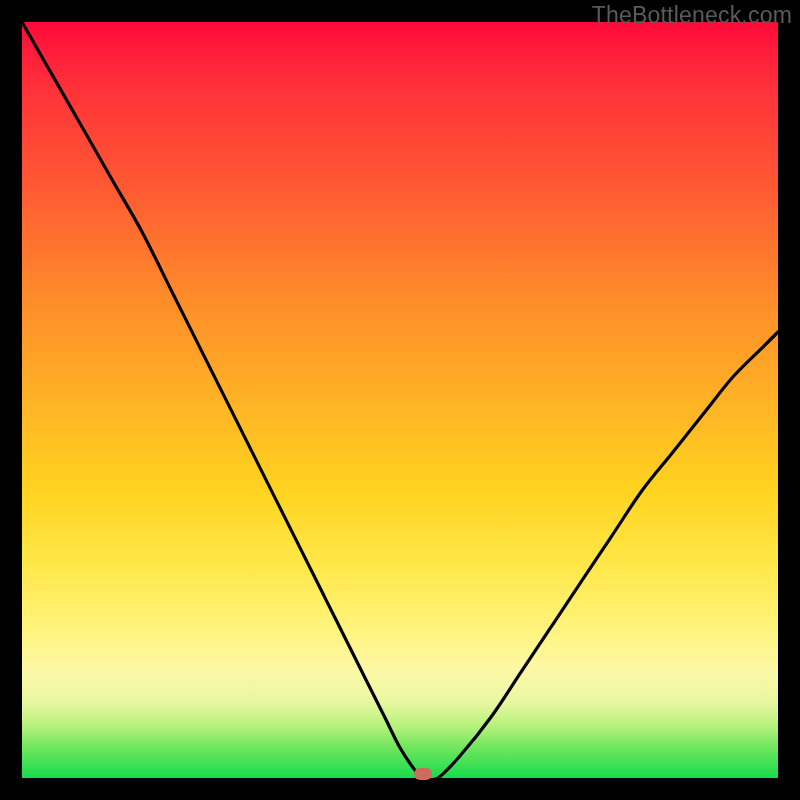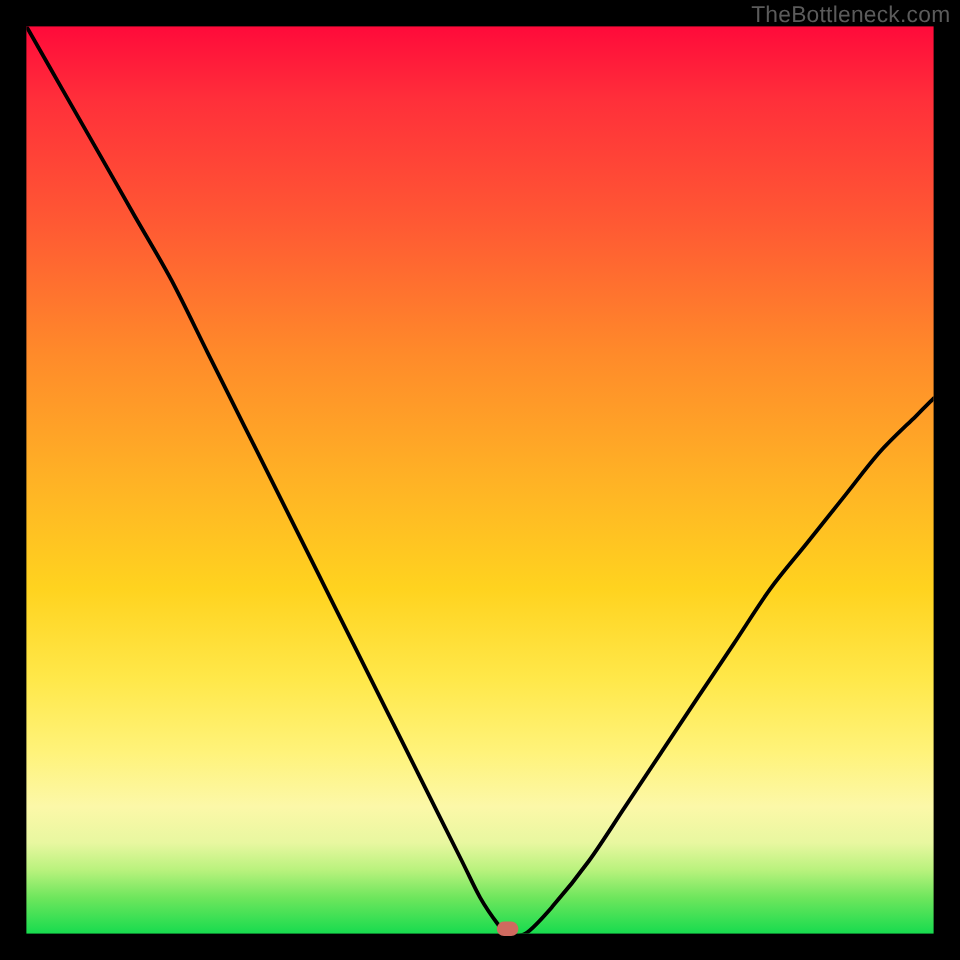--- a/index.html
+++ b/index.html
@@ -47,21 +47,21 @@
     left: 0;
     top: 0;
     width: 756px;
     height: 756px;
   }
   .watermark {
     position: absolute;
     top: 2px;
     right: 8px;
     font-family: Arial, Helvetica, sans-serif;
-    font-size: 19px;
+    font-size: 23px;
     color: #5b5b5b;
     letter-spacing: 0.2px;
     user-select: none;
   }
   .marker {
     position: absolute;
     width: 18px;
     height: 12px;
     border-radius: 6px;
     background: #cf6a5f;

